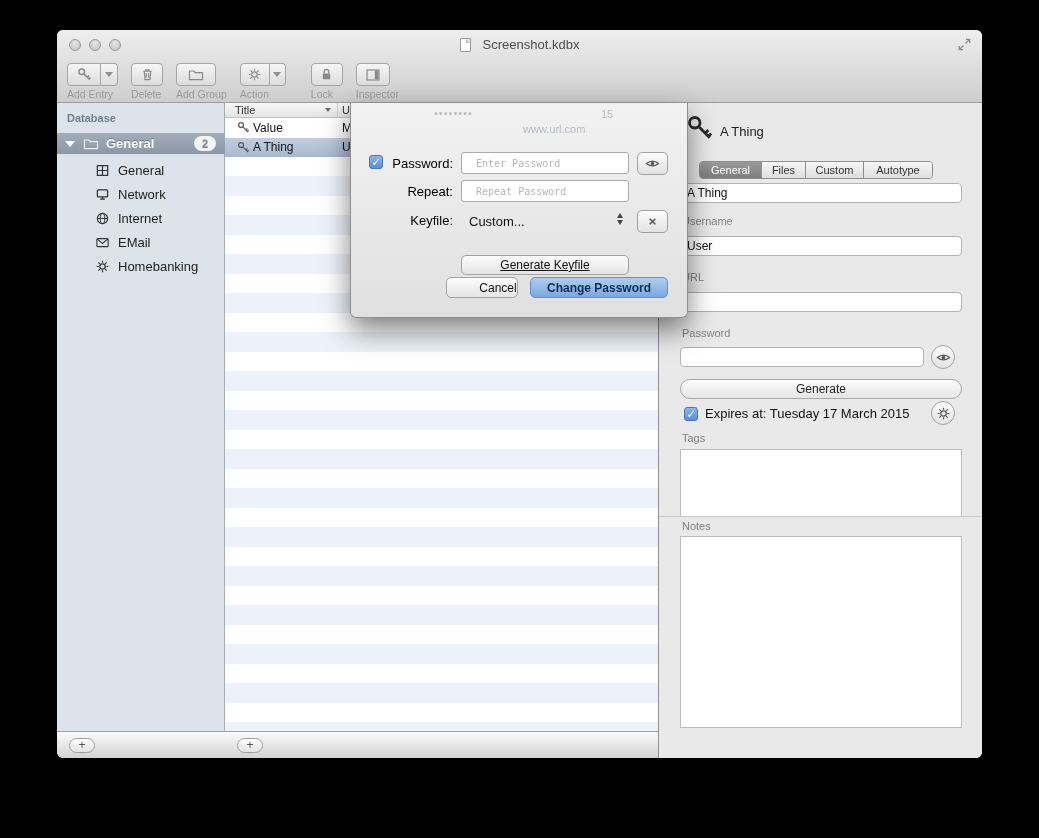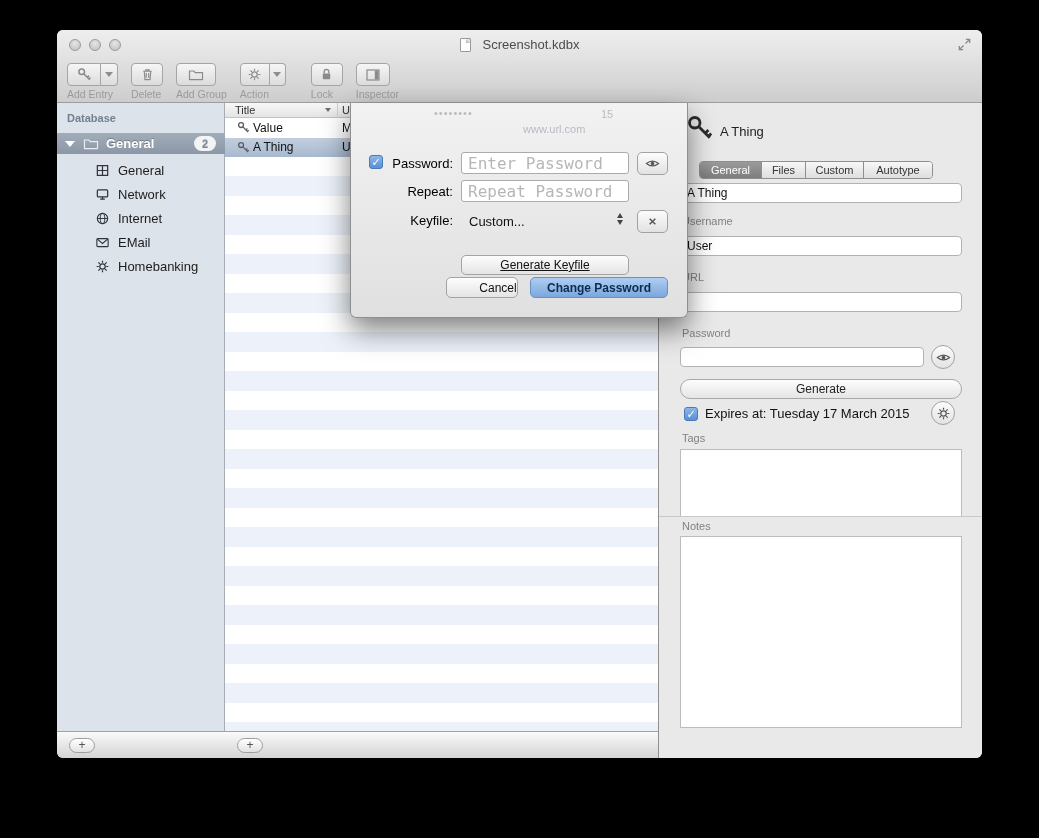--- a/index.html
+++ b/index.html
@@ -135,22 +135,22 @@
   .insp-div { position:absolute; left:0; top:413px; width:324px; height:1px; background:#c8c8c8; }
 
   
   .sheet { position:absolute; left:293px; top:73px; width:338px; height:215px; z-index:30;
            background:linear-gradient(#f2f2f2,#e0e0e0);
            border:1px solid #8f8f8f; border-top:none; border-radius:0 0 6px 6px;
            box-shadow:0 12px 28px rgba(0,0,0,.5); }
   .remnant { position:absolute; font-size:11px; color:#b7bcc2; }
   .dlg-lab { position:absolute; width:68px; text-align:right; font-size:13px; color:#000; }
   .dlg-fld { position:absolute; left:110px; width:168px; height:22px; border:1px solid #ababab;
-             border-radius:3px; background:#fff; padding:0 6px; outline:none;
-             font-family:"DejaVu Sans Mono", monospace; font-size:16px; color:#333; }
+             border-radius:3px; background:#fff; padding:0 14px; outline:none;
+             font-family:"DejaVu Sans Mono", monospace; font-size:10px; color:#333; }
   .dlg-fld::placeholder, .fld::placeholder { color:#b6b6b6; }
   .sq-ic-btn { position:absolute; left:286px; width:31px; height:23px; border-radius:5px;
                border:1px solid #a2a2a2; background:linear-gradient(#fcfcfc,#e2e2e2);
                display:flex; align-items:center; justify-content:center; color:#555; }
   .popup { position:absolute; left:110px; top:107px; width:168px; height:23px;
            display:flex; align-items:center; font-size:13px; color:#111; }
   .popup .val { margin-left:8px; }
   .stepper { position:absolute; left:156px; top:3px; display:flex; flex-direction:column; gap:2px; }
   .tri-up { width:0; height:0; border-left:3.5px solid transparent; border-right:3.5px solid transparent;
             border-bottom:5px solid #444; }

